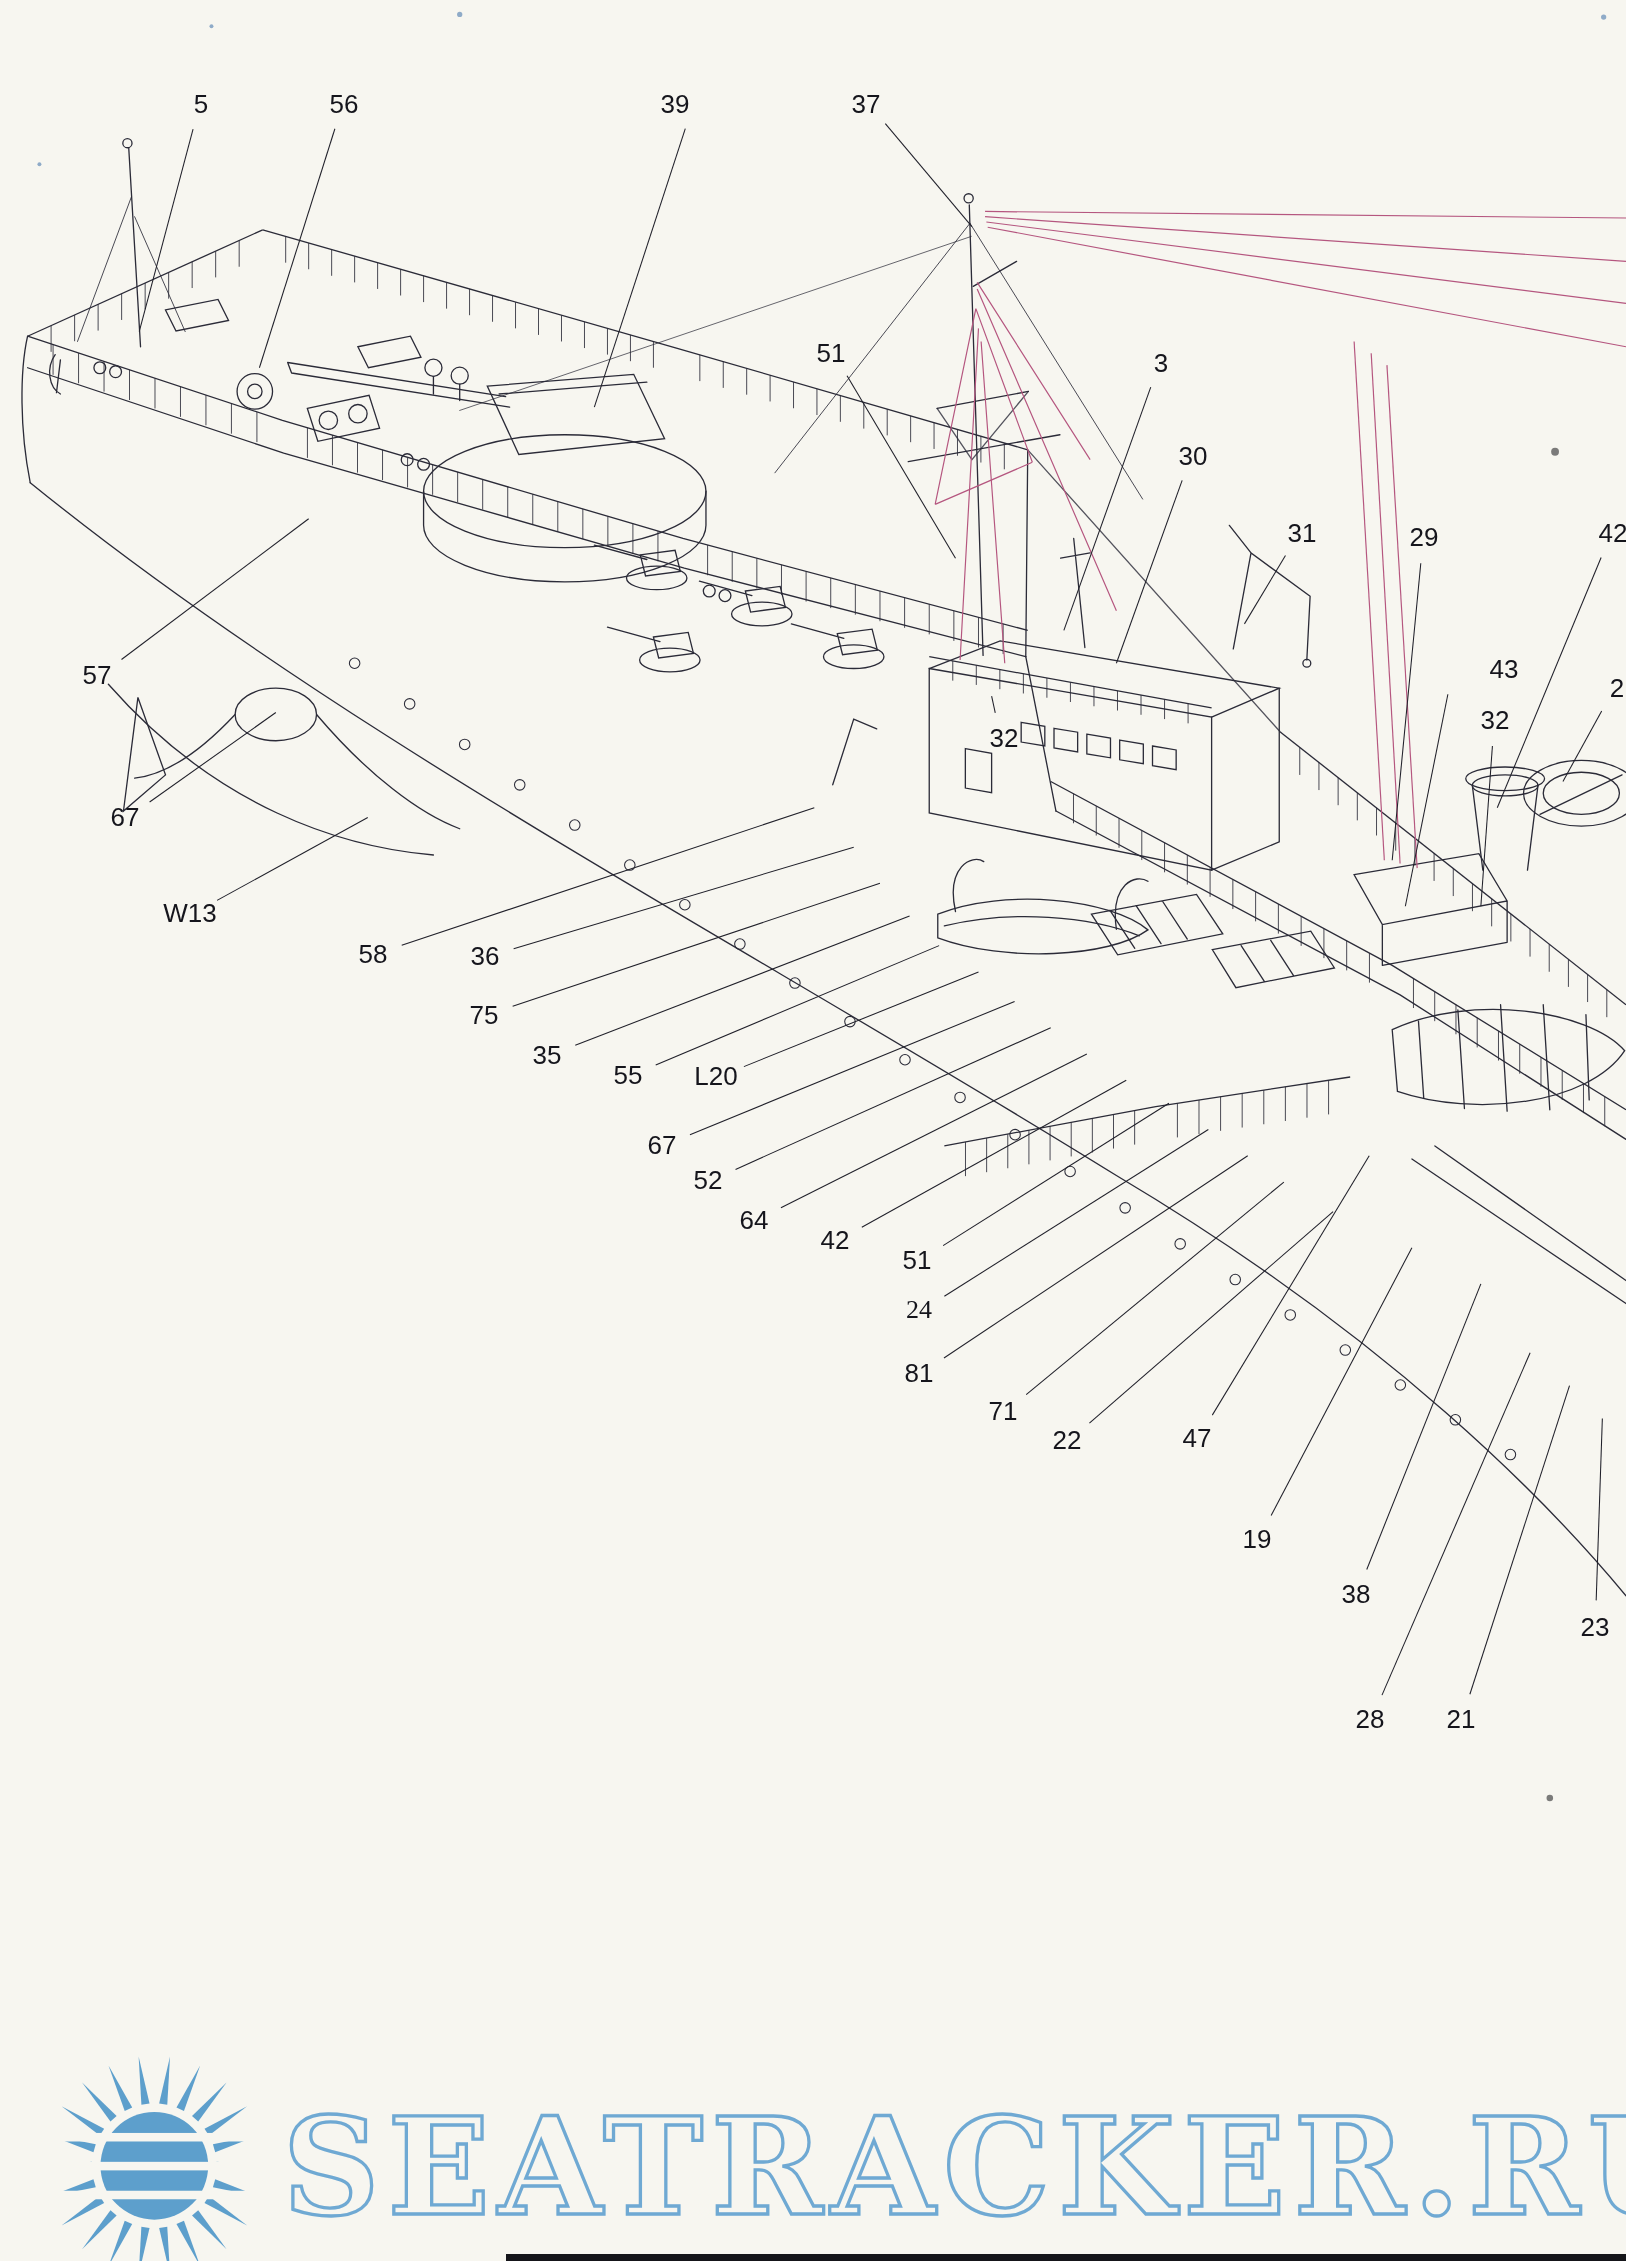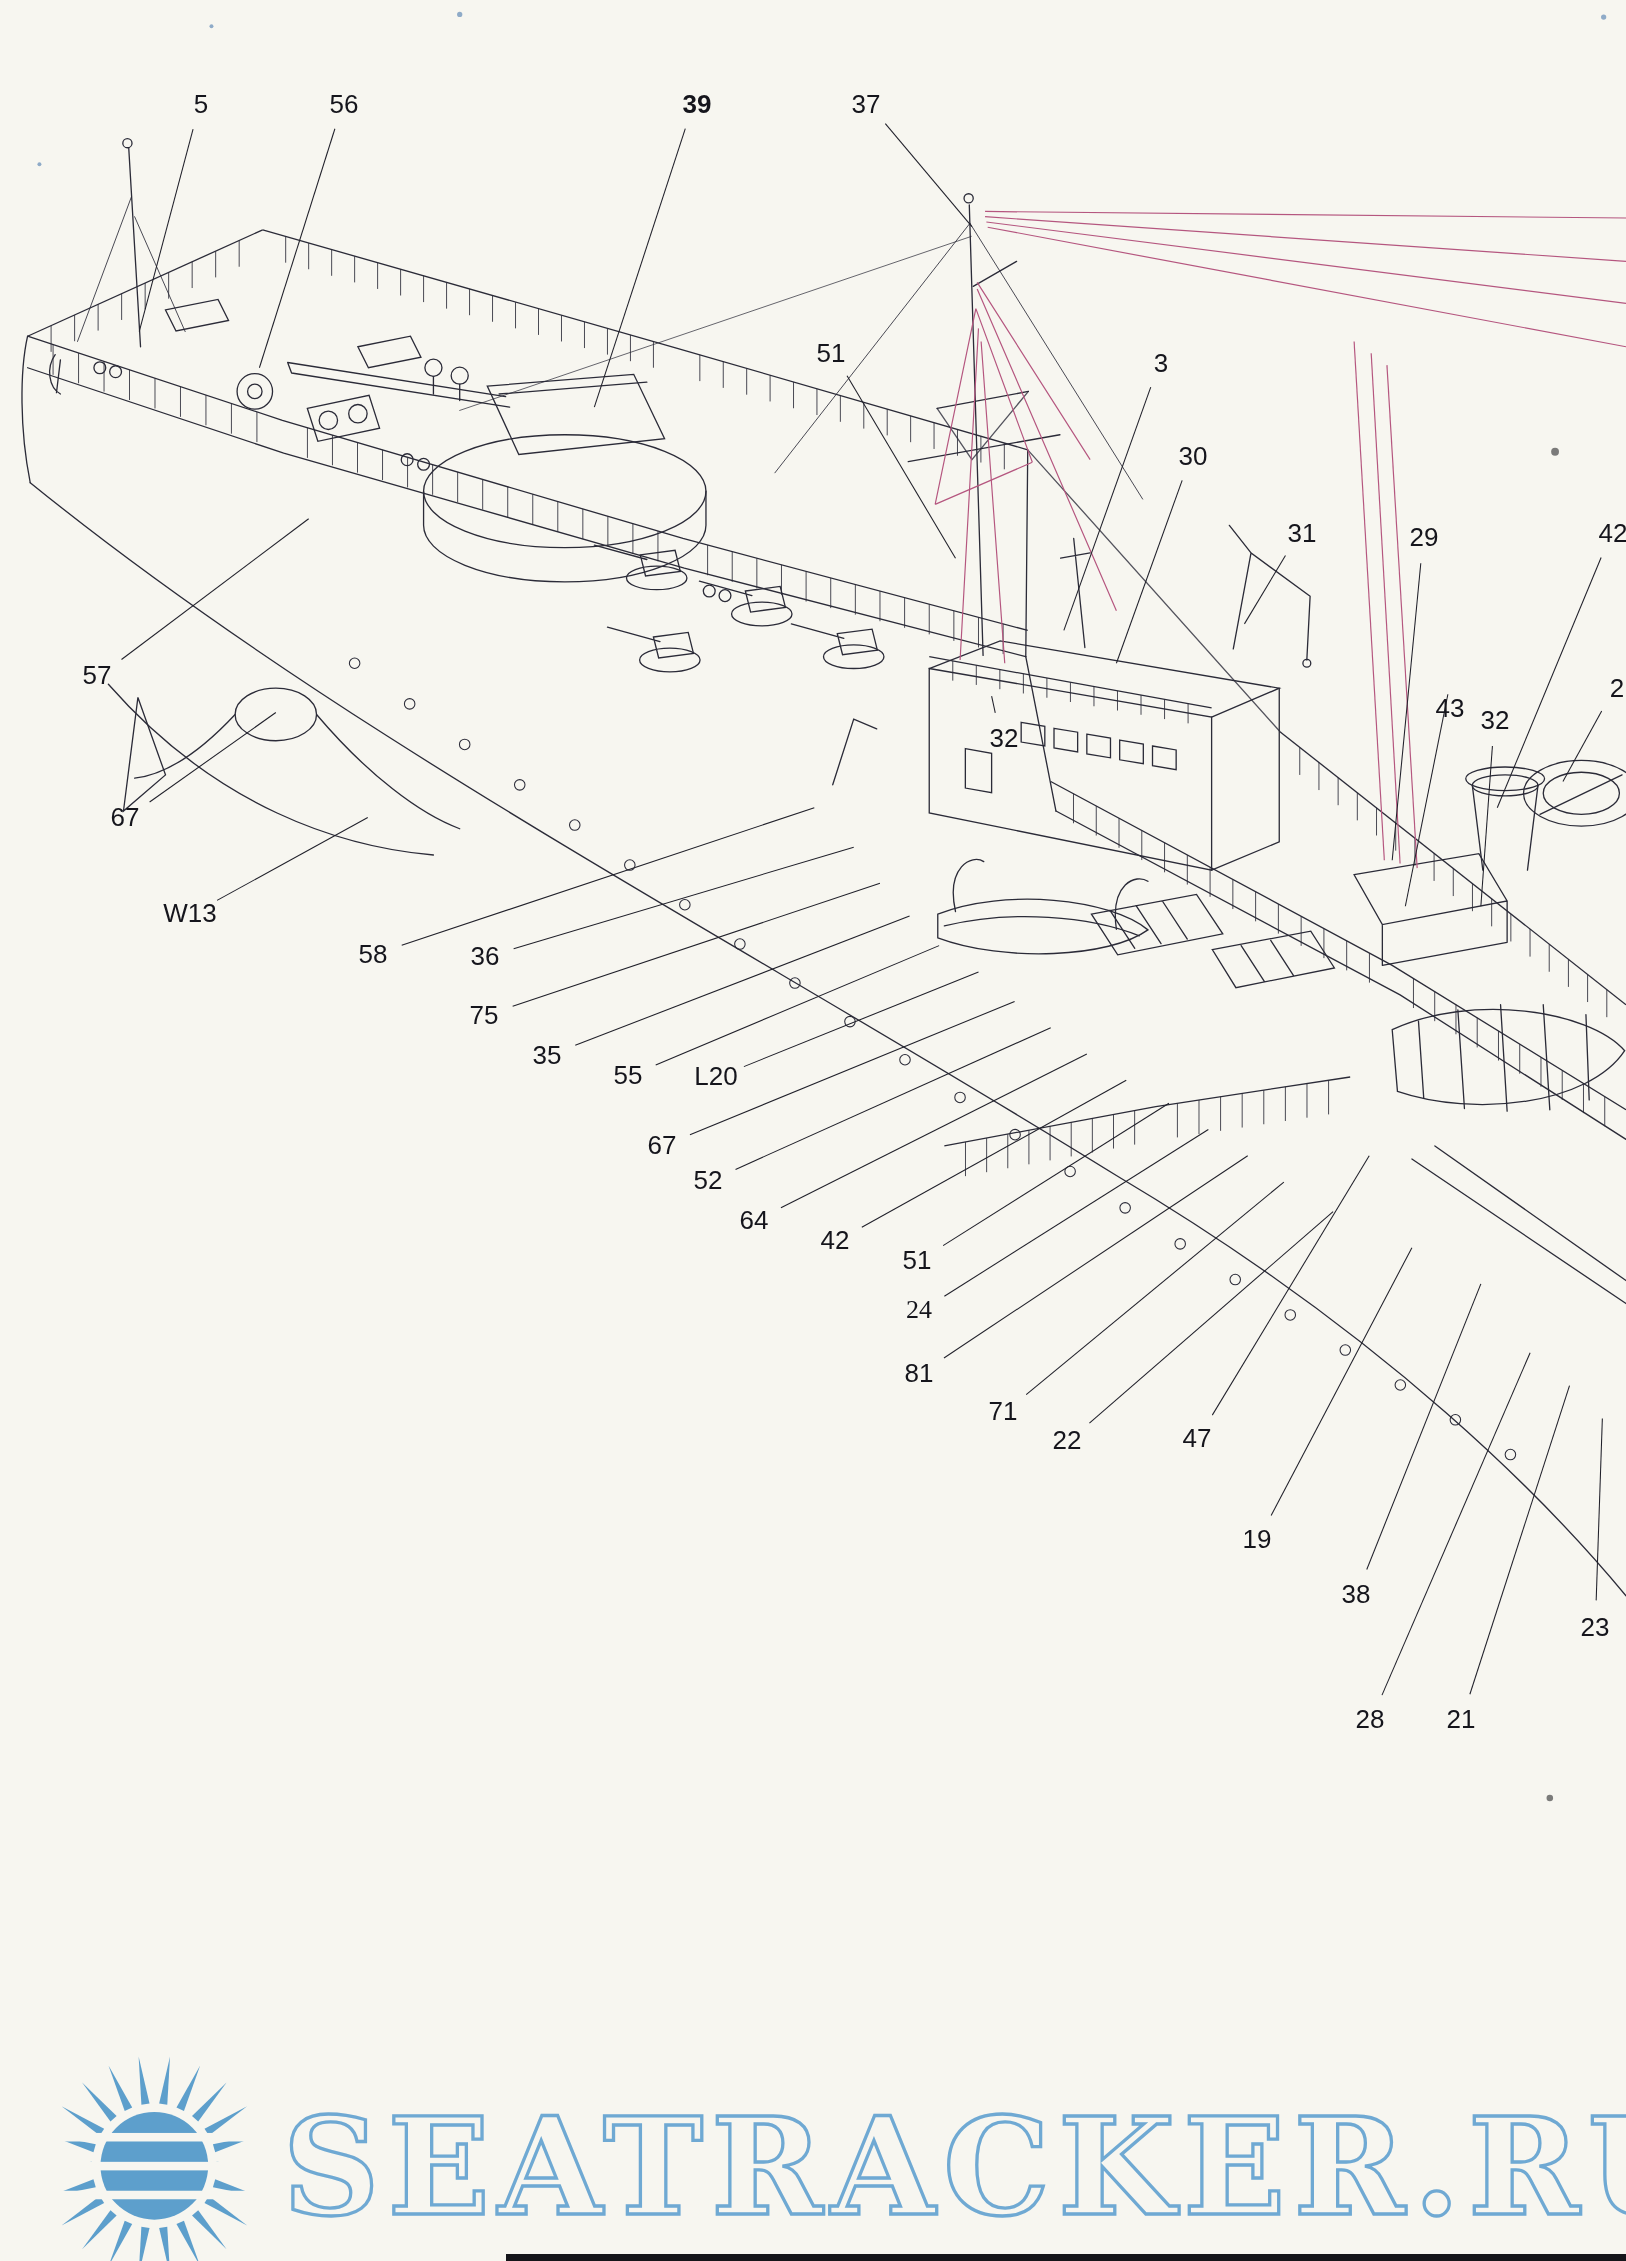--- a/index.html
+++ b/index.html
@@ -407,29 +407,29 @@
         <rect x="50" y="3292" width="380" height="13" fill="#f7f6f0"></rect>
         <rect x="50" y="3336" width="380" height="13" fill="#f7f6f0"></rect>
       </g>
 
     <text id="wm-text" x="430" y="3372" font-family="DejaVu Serif, serif" font-weight="bold" font-size="205" letter-spacing="12" fill="none" stroke="#6fa9d3" stroke-width="5">SEATRACKER.RU</text>
   </svg>
 
   <div id="labels-layer">
       <div class="part-label" style="left: 201px; top: 104px;">5</div>
       <div class="part-label" style="left: 344px; top: 104px;">56</div>
-      <div class="part-label" style="left: 697px; top: 104px; font-weight: bold;">39</div>
+      <div class="part-label" style="left: 675px; top: 104px;">39</div>
       <div class="part-label" style="left: 866px; top: 104px;">37</div>
       <div class="part-label" style="left: 831px; top: 353px;">51</div>
       <div class="part-label" style="left: 1161px; top: 363px;">3</div>
       <div class="part-label" style="left: 1193px; top: 456px;">30</div>
       <div class="part-label" style="left: 1302px; top: 533px;">31</div>
       <div class="part-label" style="left: 1424px; top: 537px;">29</div>
       <div class="part-label" style="left: 1613px; top: 533px;">42</div>
-      <div class="part-label" style="left: 1450px; top: 669px; margin-top: 39px;">43</div>
+      <div class="part-label" style="left: 1504px; top: 669px;">43</div>
       <div class="part-label" style="left: 1495px; top: 720px;">32</div>
       <div class="part-label" style="left: 1617px; top: 688px;">2</div>
       <div class="part-label" style="left: 97px; top: 675px;">57</div>
       <div class="part-label" style="left: 125px; top: 817px;">67</div>
       <div class="part-label" style="left: 190px; top: 913px;">W13</div>
       <div class="part-label" style="left: 1004px; top: 738px;">32</div>
       <div class="part-label" style="left: 373px; top: 954px;">58</div>
       <div class="part-label" style="left: 485px; top: 956px;">36</div>
       <div class="part-label" style="left: 484px; top: 1015px;">75</div>
       <div class="part-label" style="left: 547px; top: 1055px;">35</div>

